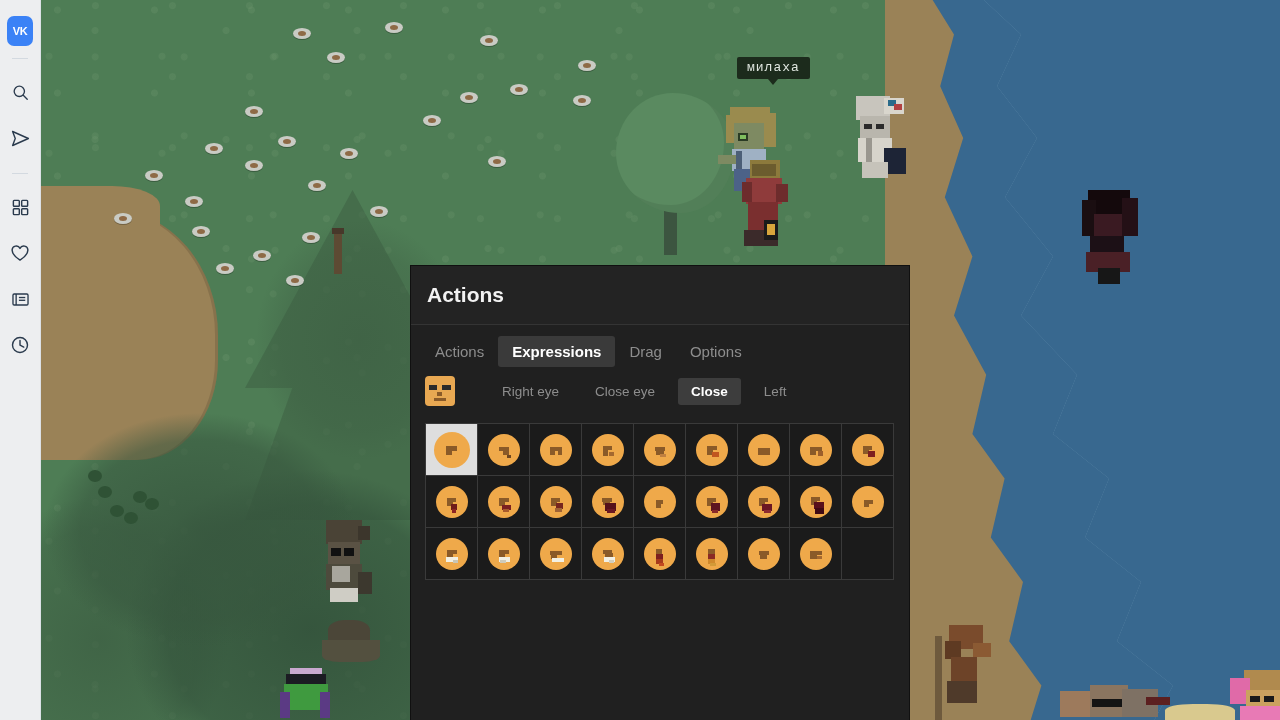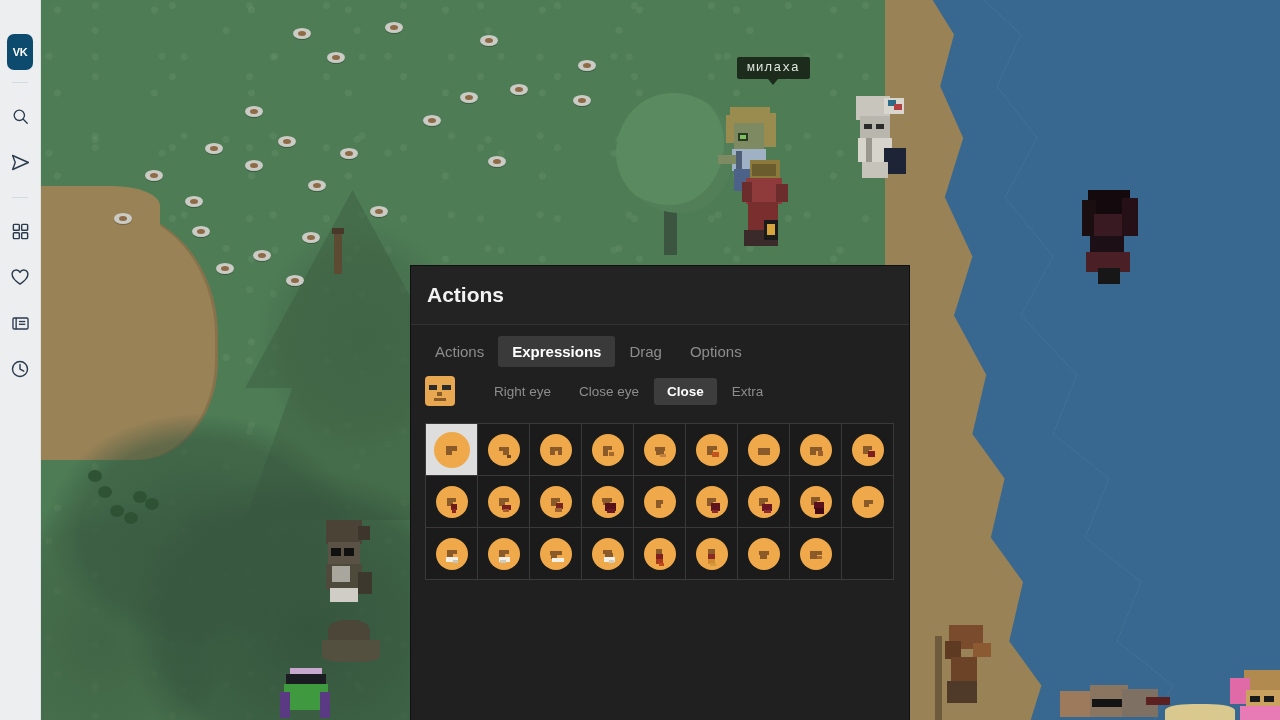--- a/index.html
+++ b/index.html
@@ -12,23 +12,23 @@
 
   
   #vk-sidebar{
     position:absolute;left:0;top:0;width:40px;height:720px;
     background:#edeef0;
     display:flex;flex-direction:column;align-items:center;
     z-index:40;
     border-right:1px solid #dce1e6;
   }
   .vk-logo{
-    width:26px;height:36px;border-radius:7px;
-    background:#0c4a6e;
-    margin-top:34px;
+    width:26px;height:30px;border-radius:7px;
+    background:#3b82f6;
+    margin-top:16px;
     display:flex;align-items:center;justify-content:center;
     color:#fff;font-size:11px;font-weight:bold;letter-spacing:-0.5px;
     font-family:"Liberation Sans", sans-serif;
   }
   .vk-sep{width:16px;height:1px;background:#d3d9e0;margin:12px 0 10px 0;}
   .vk-icon{
     width:40px;height:46px;
     display:flex;align-items:center;justify-content:center;
     color:#2a3a4d;
   }
@@ -193,21 +193,21 @@
   #dialog-body{flex:1 1 auto;padding:0;overflow:hidden;background:#202020;}
 
   .tabrow{display:flex;align-items:center;padding:11px 10px 0 10px;}
   .tab{
     padding:7px 14px;border-radius:3px;
     color:#8d8d8d;font-size:15px;cursor:default;
     font-family:"Liberation Sans", sans-serif;
   }
   .tab.active{background:#3a3a3a;color:#ffffff;font-weight:bold;}
 
-  .subrow{display:flex;align-items:center;padding:9px 10px 0 14px;gap:2px;}
+  .subrow{display:flex;align-items:center;padding:9px 10px 0 14px;gap:10px;}
   #face-preview{
     width:30px;height:30px;position:relative;margin-right:24px;
     background:#e8a852;border-radius:4px;overflow:hidden;flex:0 0 30px;
   }
   .subtab{
     padding:6px 13px;border-radius:3px;
     color:#8d8d8d;font-size:13.5px;
     font-family:"Liberation Sans", sans-serif;
   }
   .subtab.active{background:#3d3d3d;color:#ffffff;font-weight:bold;}
@@ -485,21 +485,21 @@
     <div class="subrow">
       <div id="face-preview">
         <div style="position:absolute;left:4px;top:9px;width:8px;height:5px;background:#2b2b2b;"></div>
         <div style="position:absolute;left:17px;top:9px;width:9px;height:5px;background:#2b2b2b;"></div>
         <div style="position:absolute;left:12px;top:16px;width:5px;height:4px;background:#8a5a28;"></div>
         <div style="position:absolute;left:9px;top:22px;width:12px;height:3px;background:#8a5a28;"></div>
       </div>
       <div class="subtab">Right eye</div>
       <div class="subtab">Close eye</div>
       <div class="subtab active">Close</div>
-      <div class="subtab">Extra</div>
+      <div class="subtab">Left</div>
     </div>
 
     <div id="grid-wrap">
       <div id="emote-grid">
           <div class="cell selected">
             <div class="emoji-face">
               <div class="mouth" style="left: 12.375px; top: 14.625px; width: 11.25px; height: 4.5px; background: rgb(138, 90, 40);"></div>
               <div class="mouth" style="left: 12.375px; top: 19.125px; width: 5.625px; height: 4.5px; background: rgb(138, 90, 40);"></div>
             </div>
           </div>

